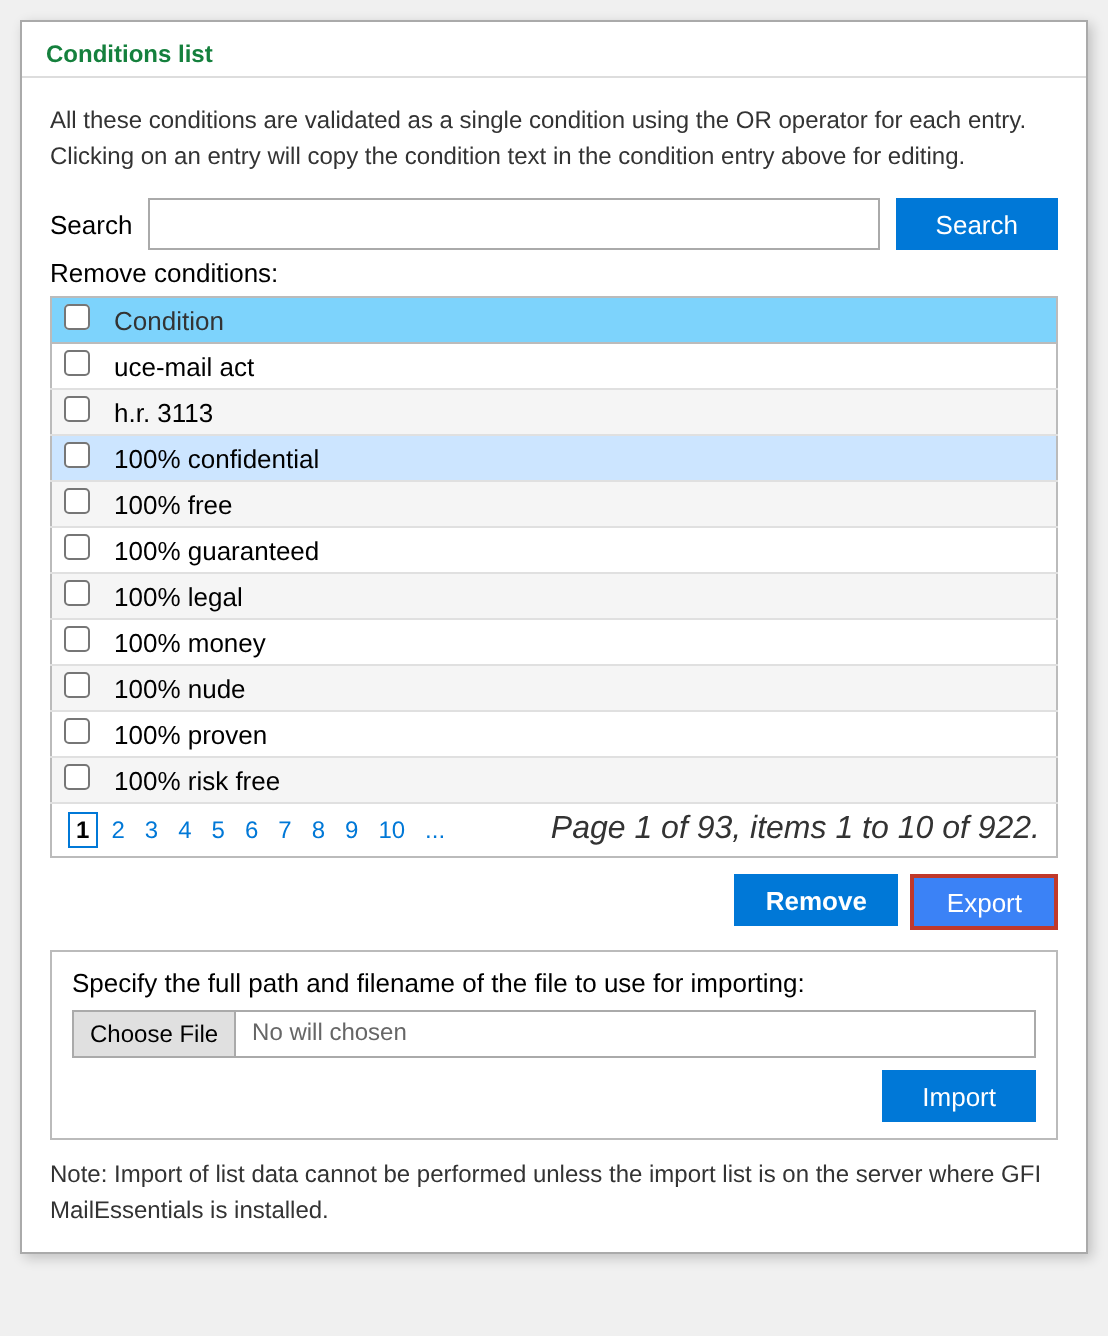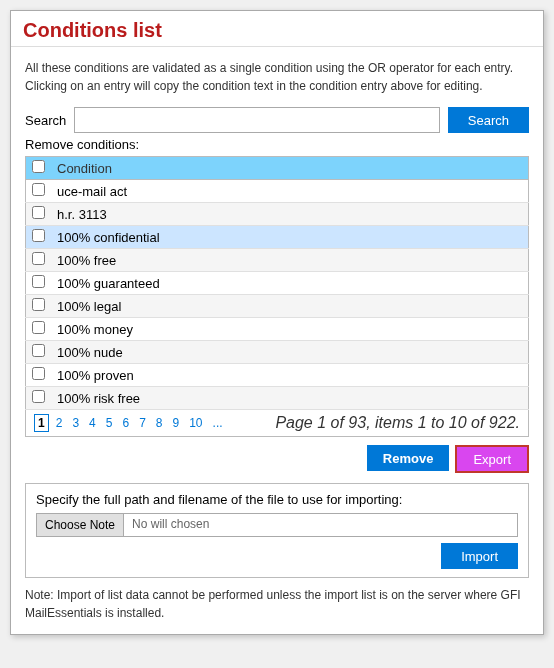--- a/index.html
+++ b/index.html
@@ -18,22 +18,22 @@
       border: 1px solid #aaa;
       box-shadow: 2px 2px 6px rgba(0,0,0,0.2);
     }
     .window-titlebar {
       background: #fff;
       padding: 8px 12px 4px 12px;
       border-bottom: 1px solid #ddd;
     }
     .window-title {
       font-weight: bold;
-      font-size: 20px;
-      color: #b91c1c;
+      font-size: 12px;
+      color: #15803d;
     }
     .window-body {
       padding: 12px 14px;
     }
     .description {
       font-size: 12px;
       color: #333;
       line-height: 1.5;
       margin-bottom: 12px;
     }
@@ -154,21 +154,21 @@
       background: #0078d7;
       color: #fff;
       border: none;
       padding: 4px 16px;
       height: 26px;
       font-size: 13px;
       cursor: pointer;
       font-weight: bold;
     }
     .export-button {
-      background: #d946ef;
+      background: #3b82f6;
       color: #fff;
       border: 2px solid #c0392b;
       padding: 4px 16px;
       height: 28px;
       font-size: 13px;
       cursor: pointer;
     }
     .import-section {
       border: 1px solid #bbb;
       padding: 8px 10px;
@@ -336,21 +336,21 @@
     </div>
 
     <div class="action-buttons">
       <button class="remove-button">Remove</button>
       <button class="export-button">Export</button>
     </div>
 
     <div class="import-section">
       <div class="import-label">Specify the full path and filename of the file to use for importing:</div>
       <div class="import-file-row">
-        <button class="choose-file-btn">Choose Note</button>
+        <button class="choose-file-btn">Choose File</button>
         <div class="file-name-display">No will chosen</div>
       </div>
       <div class="import-button-row">
         <button class="import-button">Import</button>
       </div>
     </div>
 
     <div class="note-text">Note: Import of list data cannot be performed unless the import list is on the server where GFI MailEssentials is installed.</div>
 
   </div>

